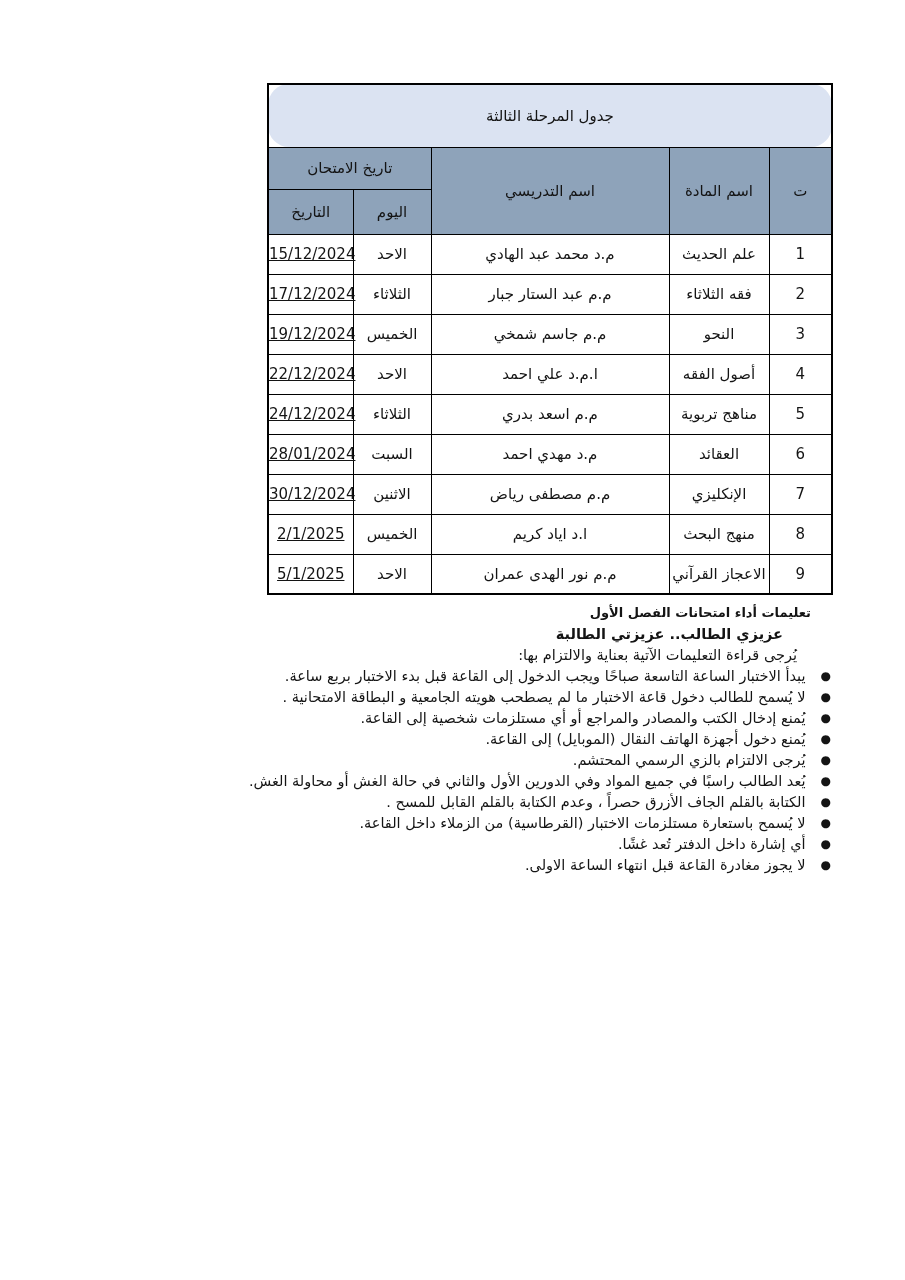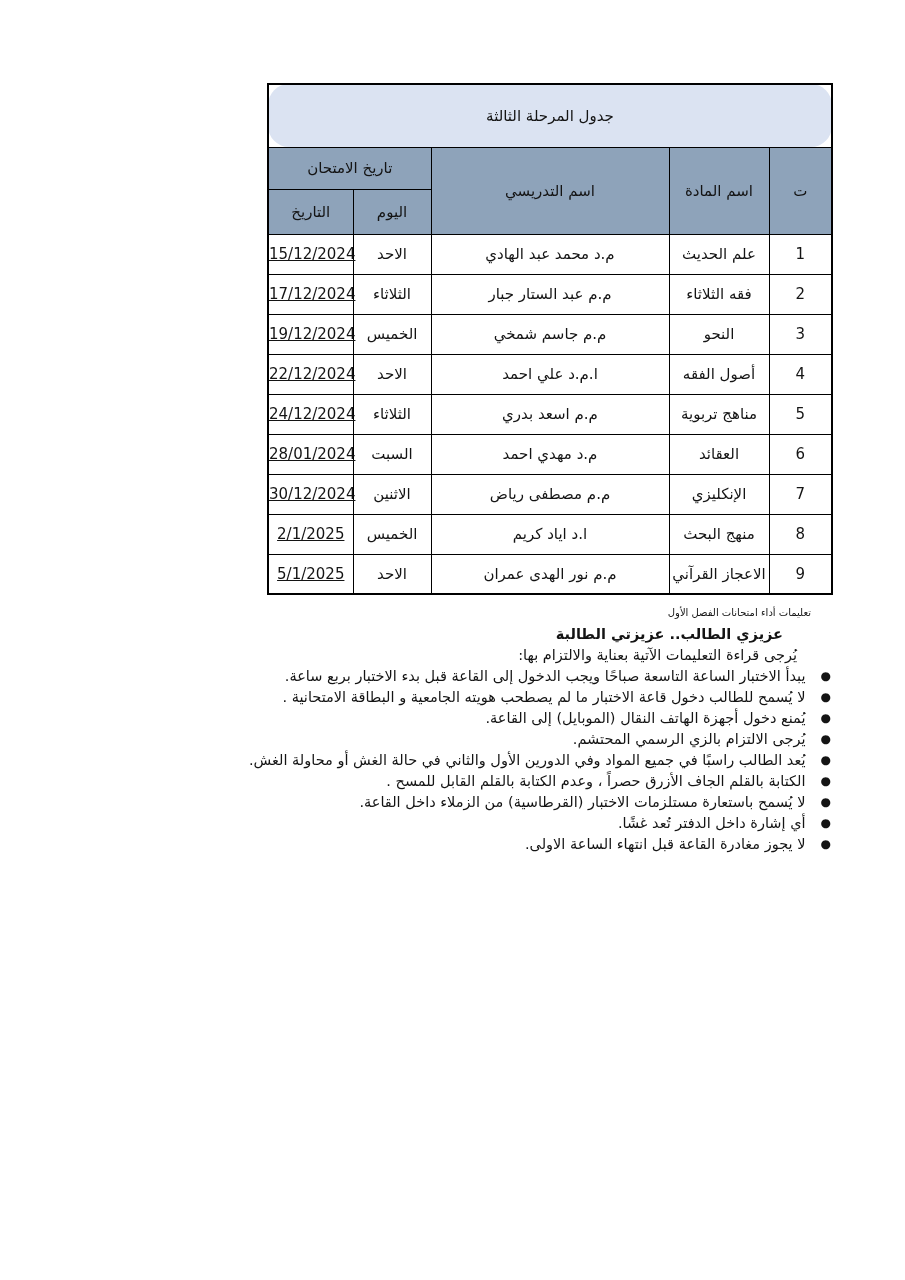--- a/index.html
+++ b/index.html
@@ -58,22 +58,22 @@
   
   .instructions{
     direction:rtl;
     text-align:right;
     margin:7px 74px 0 40px;
     font-size:14.5px;
     line-height:21px;
     white-space:nowrap;
   }
   .instructions .heading{
-    font-weight:normal;
-    font-size:10px;
+    font-weight:bold;
+    font-size:13px;
     padding-right:20px;
     line-height:22px;
   }
   .instructions .greeting{padding-right:48px;font-weight:bold;}
   .instructions .intro{padding-right:34px;}
   .instructions ul{list-style:none;}
   .instructions li{line-height:21px;}
   .bullet{
     font-size:12px;
     vertical-align:1px;
@@ -172,20 +172,21 @@
   </tbody>
 </table>
 
 <div class="instructions">
   <div class="heading">تعليمات أداء امتحانات الفصل الأول</div>
   <div class="greeting">عزيزي الطالب.. عزيزتي الطالبة</div>
   <div class="intro">يُرجى قراءة التعليمات الآتية بعناية والالتزام بها:</div>
   <ul>
     <li><span class="bullet">●</span><span class="b-text">يبدأ الاختبار الساعة التاسعة صباحًا ويجب الدخول إلى القاعة قبل بدء الاختبار بربع ساعة.</span></li>
     <li><span class="bullet">●</span><span class="b-text">لا يُسمح للطالب دخول قاعة الاختبار ما لم يصطحب هويته الجامعية و البطاقة الامتحانية .</span></li>
+    <li><span class="bullet">●</span><span class="b-text">يُمنع إدخال الكتب والمصادر والمراجع أو أي مستلزمات شخصية إلى القاعة.</span></li>
     <li><span class="bullet">●</span><span class="b-text">يُمنع دخول أجهزة الهاتف النقال (الموبايل) إلى القاعة.</span></li>
     <li><span class="bullet">●</span><span class="b-text">يُرجى الالتزام بالزي الرسمي المحتشم.</span></li>
     <li><span class="bullet">●</span><span class="b-text">يُعد الطالب راسبًا في جميع المواد وفي الدورين الأول والثاني في حالة الغش أو محاولة الغش.</span></li>
     <li><span class="bullet">●</span><span class="b-text">الكتابة بالقلم الجاف الأزرق حصراً ، وعدم الكتابة بالقلم القابل للمسح .</span></li>
     <li><span class="bullet">●</span><span class="b-text">لا يُسمح باستعارة مستلزمات الاختبار (القرطاسية) من الزملاء داخل القاعة.</span></li>
     <li><span class="bullet">●</span><span class="b-text">أي إشارة داخل الدفتر تُعد غشًا.</span></li>
     <li><span class="bullet">●</span><span class="b-text">لا يجوز مغادرة القاعة قبل انتهاء الساعة الاولى.</span></li>
   </ul>
 </div>
 

